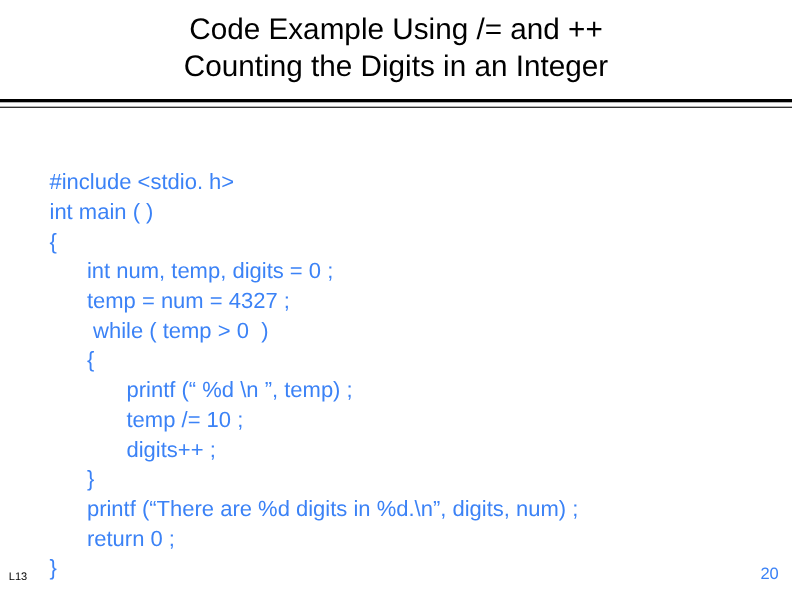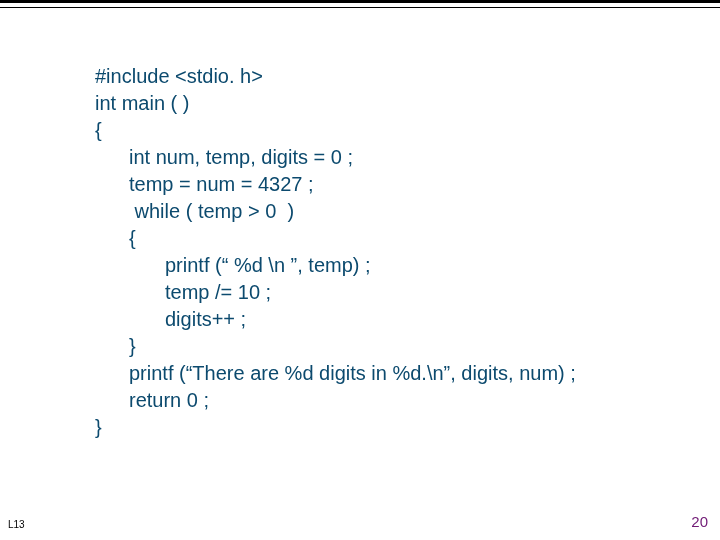--- a/index.html
+++ b/index.html
@@ -31,49 +31,53 @@
     border: 0;
     height: 0;
     margin: 0 0 4px 0;
     border-top: 3px solid #000;
   }
   .divider.thin {
     border-top: 1px solid #000;
     margin: 0 0 28px 0;
   }
   .code-block {
-    margin-left: 95px;
+    margin-left: 45px;
     font-size: 20px;
     line-height: 1.35;
-    color: #0c4a6e;
+    color: #3b82f6;
     font-family: Arial, Helvetica, sans-serif;
     white-space: pre;
   }
   .footer-left {
     position: absolute;
     left: 8px;
     bottom: 10px;
     font-size: 10px;
     color: #000;
   }
   .footer-right {
     position: absolute;
     right: 12px;
     bottom: 10px;
     font-size: 15px;
-    color: #701a75;
+    color: #3b82f6;
   }
   .indent1 { padding-left: 34px; display: inline-block; }
   .indent2 { padding-left: 70px; display: inline-block; }
 </style>
 </head>
 <body>
 
 <div class="slide">
 
+  <div class="title">
+    <span>Code Example Using  /= and ++</span><br>
+    <span>Counting the Digits in an Integer</span>
+  </div>
 
   <hr class="divider">
   <hr class="divider thin">
 
   <div class="code-block">
 <span>#include &lt;stdio. h&gt;</span>
 <span>int main ( )</span>
 <span>{</span>
 <span class="indent1">int num, temp, digits = 0 ;</span>
 <span class="indent1">temp = num = 4327 ;</span>

